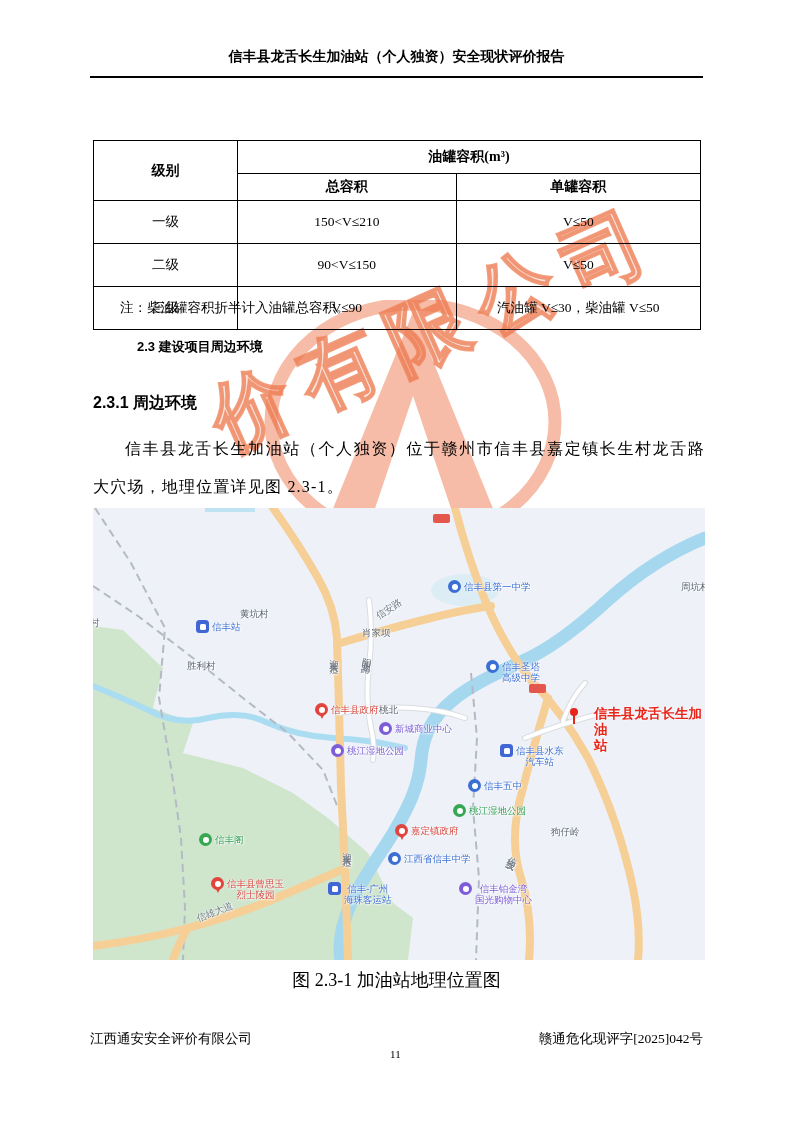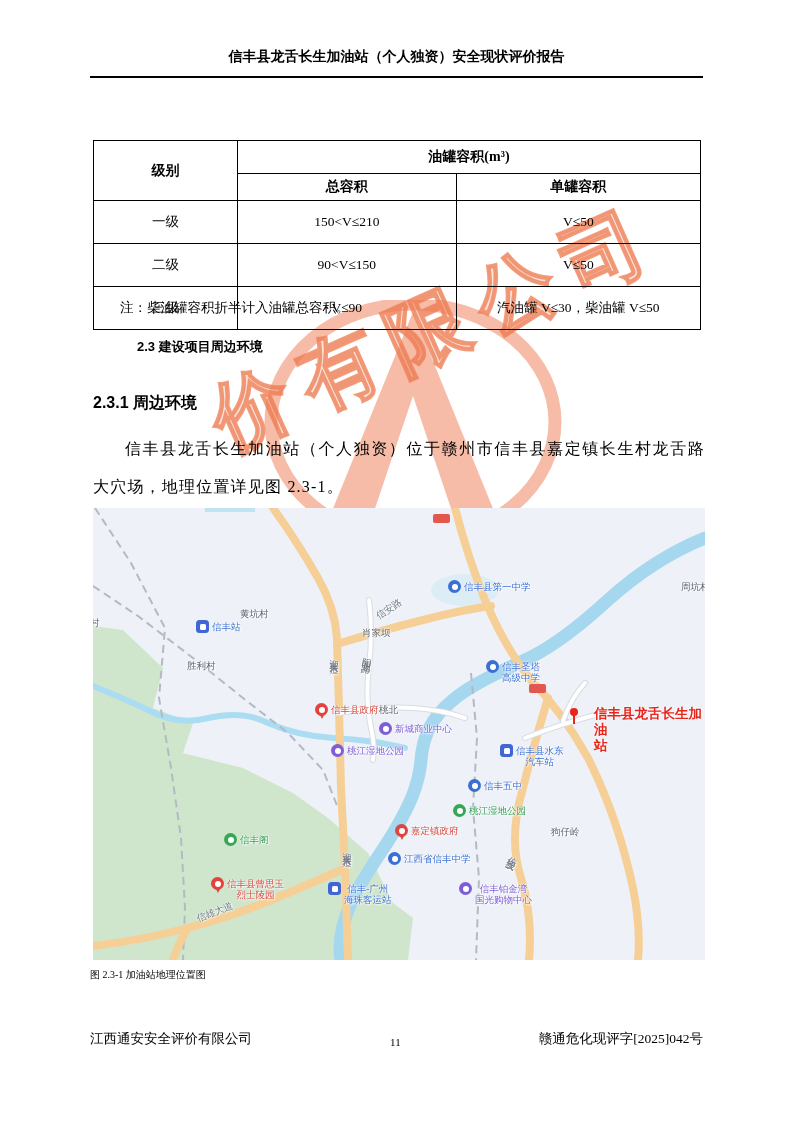--- a/index.html
+++ b/index.html
@@ -9,38 +9,38 @@
   .wm{position:absolute;left:0;top:0;width:793px;height:1122px;z-index:0;pointer-events:none;}
   .wm-logo{position:absolute;left:258px;top:300px;width:310px;height:250px;opacity:.5;}
   .wm-text{position:absolute;left:238px;top:368px;width:620px;font-family:"Liberation Sans","DejaVu Sans",sans-serif;
            font-weight:bold;font-size:80px;letter-spacing:16px;color:rgba(238,124,82,.22);
            -webkit-text-stroke:2px rgba(238,124,82,.75);transform:rotate(-24deg);transform-origin:0 100%;white-space:nowrap;}
   
   .hdr{position:absolute;left:90px;top:48px;width:613px;text-align:center;font-size:14px;font-weight:bold;z-index:1;}
   .hdr-rule{position:absolute;left:90px;top:76px;width:613px;height:2px;background:#000;z-index:1;}
   .ftr{position:absolute;left:90px;top:1030px;width:613px;display:flex;justify-content:space-between;align-items:flex-start;
        font-size:13.5px;z-index:3;}
-  .ftr .pg{font-size:11px;position:relative;top:6px;}
+  .ftr .pg{font-size:11px;position:relative;top:18px;}
   
   .tbl-title{position:absolute;left:90px;top:112px;width:613px;text-align:center;font-size:15px;font-weight:bold;z-index:1;}
   table.grade{position:absolute;left:93px;top:140px;width:608px;border-collapse:collapse;z-index:1;
               font-size:13.5px;text-align:center;}
   table.grade td,table.grade th{border:1.5px solid #000;padding:0;}
   table.grade th{font-weight:bold;font-size:14px;}
   .r-h1{height:33px;} .r-h2{height:27px;} .r-d{height:43px;}
   .c1{width:144px;} .c2{width:219px;} .c3{width:245px;}
   .note{position:absolute;left:120px;top:299px;font-size:13.5px;z-index:1;}
   
   .h2{position:absolute;left:93px;top:338px;font-family:"Liberation Sans","DejaVu Sans",sans-serif;
       font-size:13px;font-weight:bold;z-index:1;margin-left:44px;}
   .h3{position:absolute;left:93px;top:393px;font-family:"Liberation Sans","DejaVu Sans",sans-serif;
       font-size:16px;font-weight:bold;z-index:1;}
   .para{position:absolute;left:93px;top:430px;width:612px;font-size:16px;line-height:38px;
         text-indent:32px;text-align:justify;letter-spacing:1.2px;z-index:1;}
-  .fig-cap{position:absolute;left:90px;top:968px;width:613px;text-align:left;font-size:10px;z-index:1;}
+  .fig-cap{position:absolute;left:90px;top:968px;width:613px;text-align:center;font-size:18px;z-index:1;}
   
   .map{position:absolute;left:93px;top:508px;width:612px;height:452px;background:#eef2f8;overflow:hidden;z-index:2;}
   .map svg{position:absolute;left:0;top:0;}
   .ml{position:absolute;white-space:nowrap;font-family:"Liberation Sans","DejaVu Sans",sans-serif;
       text-shadow:0 0 2px #fff,0 0 2px #fff,1px 1px 2px #fff;}
   .area{font-size:9.5px;color:#5b6470;}
   .road{font-size:9.5px;color:#6d7682;}
   .vert{writing-mode:vertical-rl;text-orientation:upright;letter-spacing:2px;}
   .poi{position:absolute;display:flex;align-items:flex-start;gap:3px;font-family:"Liberation Sans","DejaVu Sans",sans-serif;
        font-size:9.5px;line-height:11px;white-space:nowrap;text-shadow:0 0 2px #fff,0 0 2px #fff,1px 1px 2px #fff;}
@@ -247,21 +247,21 @@
           <span>国光购物中心</span>
         </span>
     </div>
     <div class="poi blue" style="left:235px;top:375px;">
       <span class="ic sq bb"></span>
       <span class="tx">
           <span>信丰-广州</span>
           <span>海珠客运站</span>
         </span>
     </div>
-    <div class="poi green" style="left:131px;top:326px;">
+    <div class="poi green" style="left:106px;top:326px;">
       <span class="ic round g"></span>
       <span class="tx">
           <span>信丰阁</span>
         </span>
     </div>
     <div class="poi redp" style="left:110px;top:370px;">
       <span class="ic round r pin"></span>
       <span class="tx">
           <span>信丰县曾思玉</span>
           <span>烈士陵园</span>

